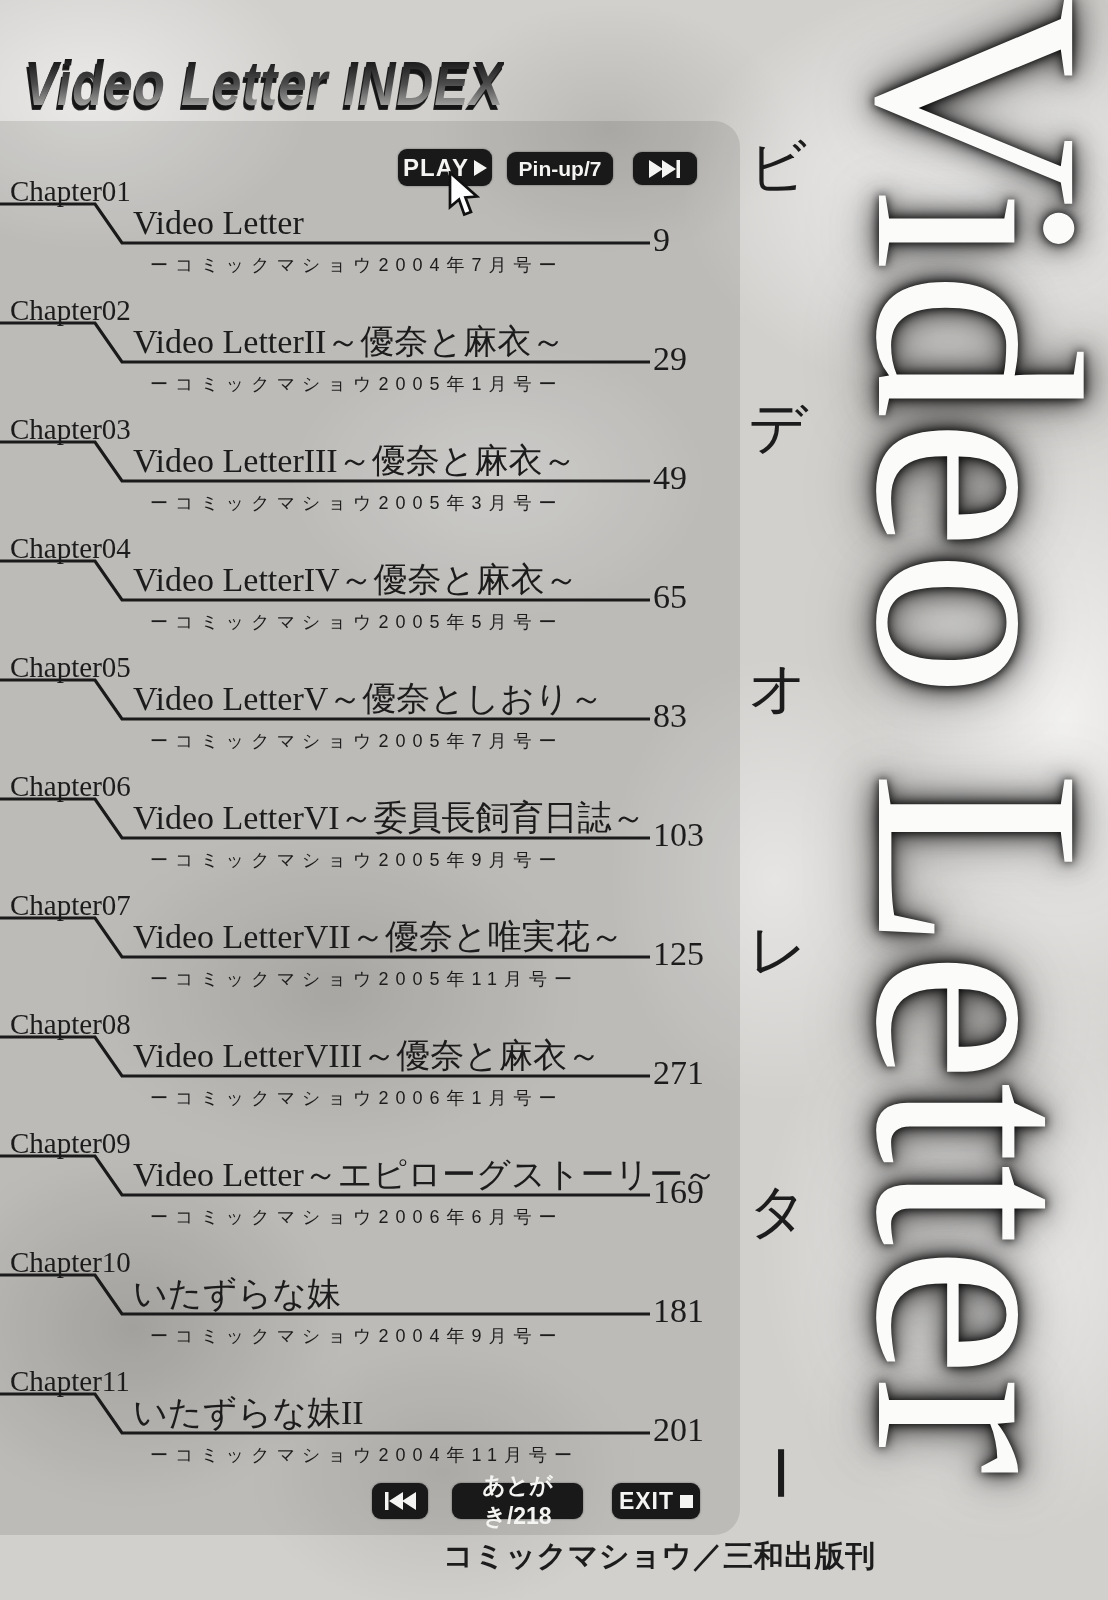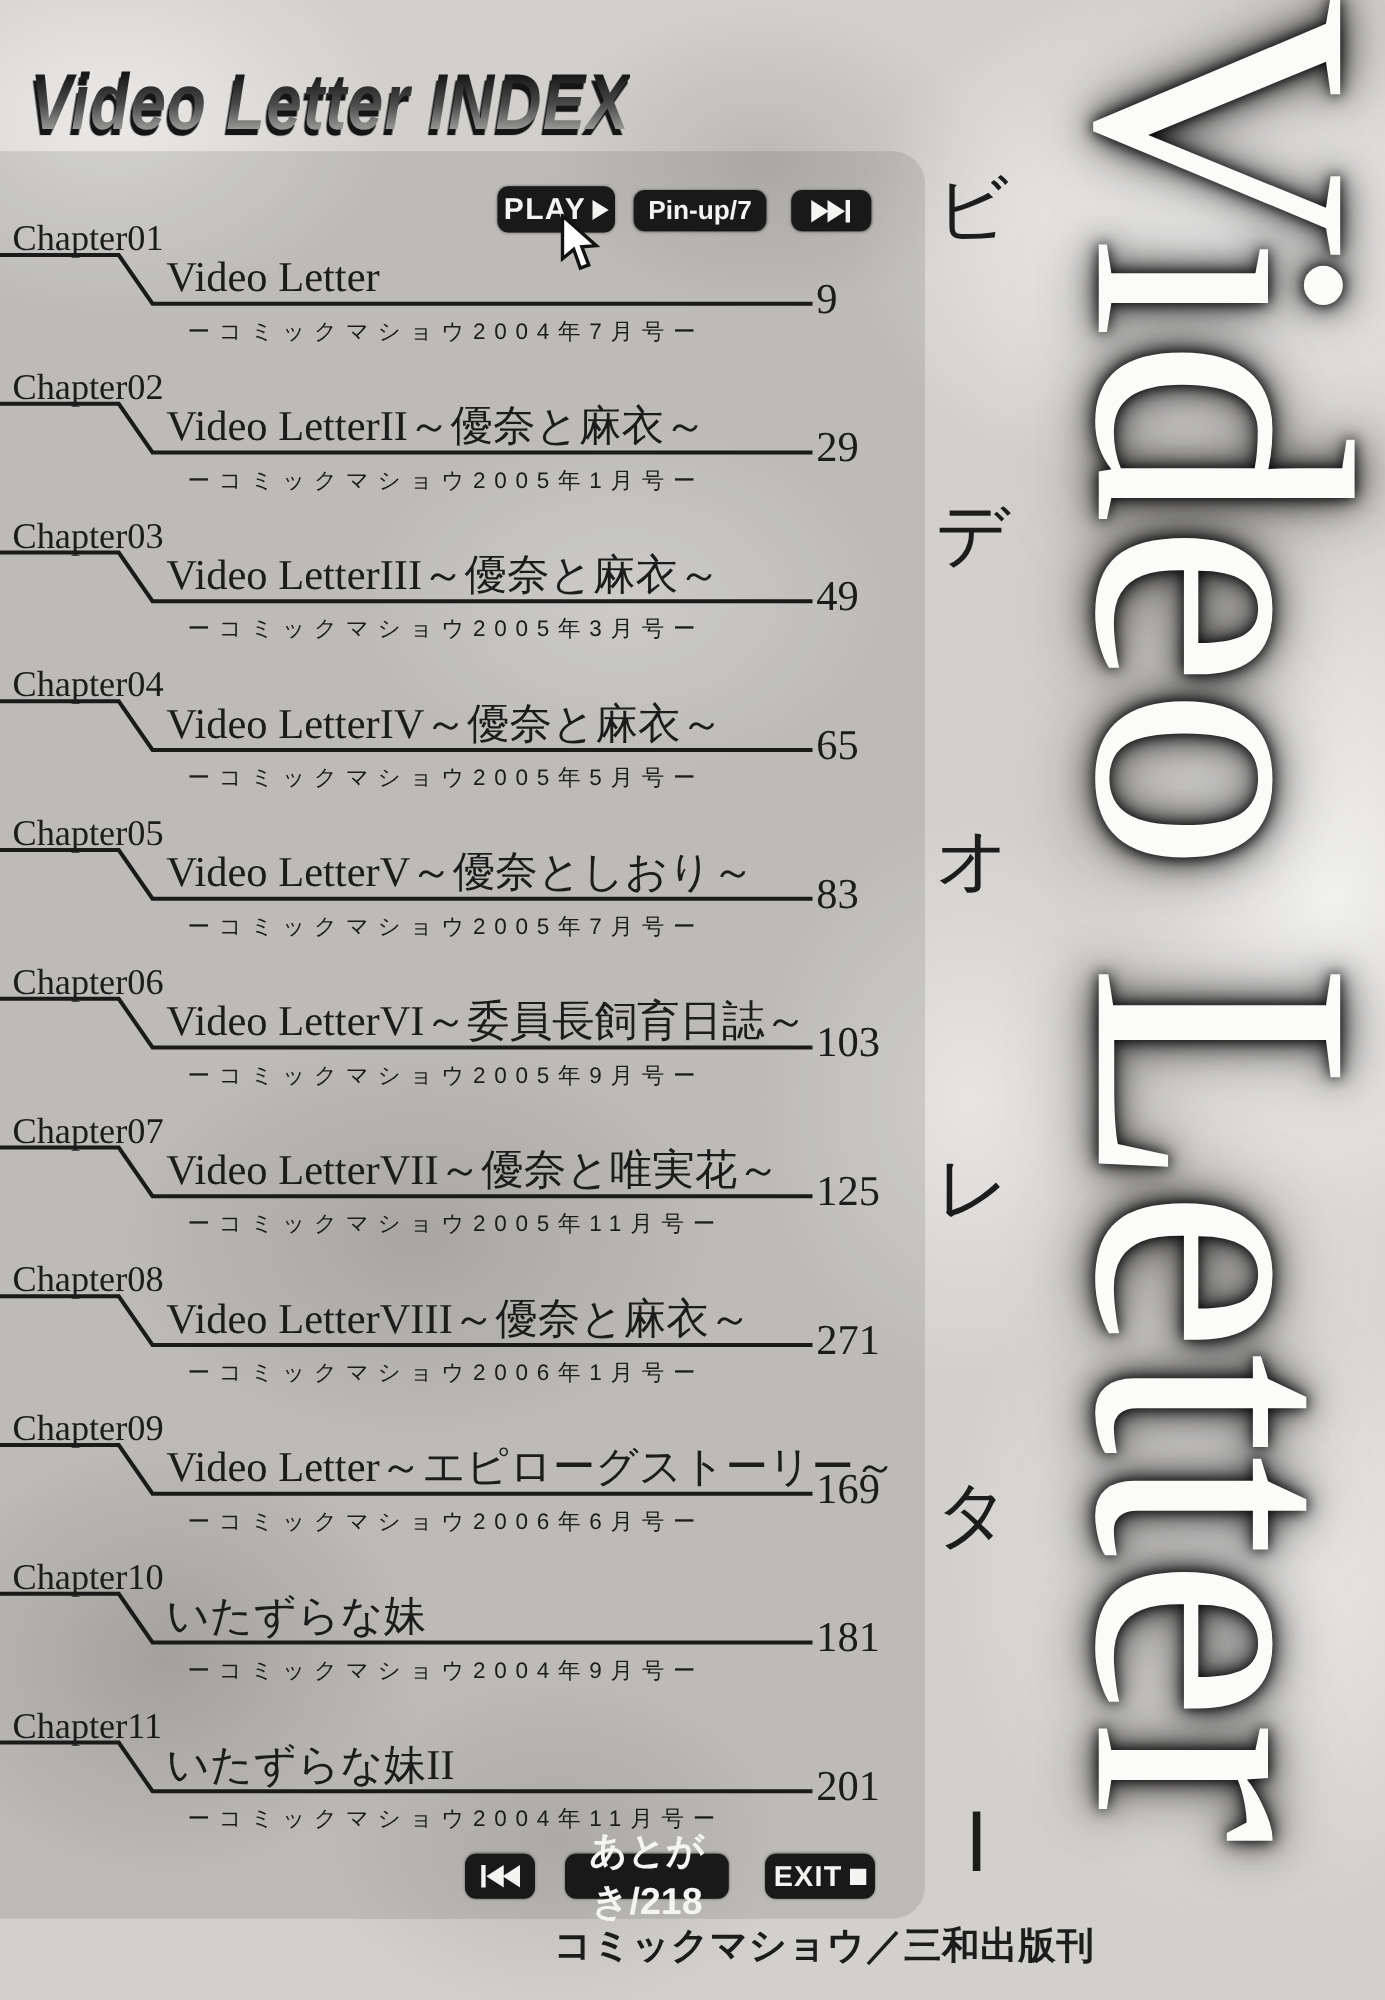--- a/index.html
+++ b/index.html
@@ -32,21 +32,21 @@
     background:rgba(62,62,58,.14);border-radius:26px;}
   
   .btn{position:absolute;display:flex;align-items:center;justify-content:center;
     background:#191919;color:#f4f4f2;border:none;border-radius:9px;
     font-family:"Liberation Sans","DejaVu Sans",sans-serif;font-weight:bold;cursor:pointer;
     box-shadow:0 0 2px rgba(0,0,0,.5);}
   .btn-play{left:398px;top:149px;width:94px;height:37px;font-size:24px;letter-spacing:1px;}
   .btn-pinup{left:507px;top:152px;width:106px;height:33px;font-size:21px;}
   .btn-skipf{left:633px;top:152px;width:64px;height:33px;}
   .btn-skipb{left:372px;top:1483px;width:56px;height:36px;}
-  .btn-after{left:452px;top:1483px;width:131px;height:36px;font-size:30px;}
+  .btn-after{left:452px;top:1483px;width:131px;height:36px;font-size:23px;}
   .btn-exit{left:612px;top:1483px;width:88px;height:36px;font-size:23px;letter-spacing:1px;}
   .tri-right{display:inline-block;width:0;height:0;margin-left:5px;
     border-left:13px solid #f4f4f2;border-top:8px solid transparent;border-bottom:8px solid transparent;}
   .stop-square{display:inline-block;width:13px;height:13px;background:#f4f4f2;margin-left:6px;}
   .icon-svg{display:block;}
   .cursor{position:absolute;left:447px;top:171px;width:36px;height:48px;z-index:5;}
   
   .entries{position:absolute;left:0;top:163px;width:740px;}
   .entry{position:relative;width:740px;height:119px;}
   .connector{position:absolute;left:0;top:0;}

